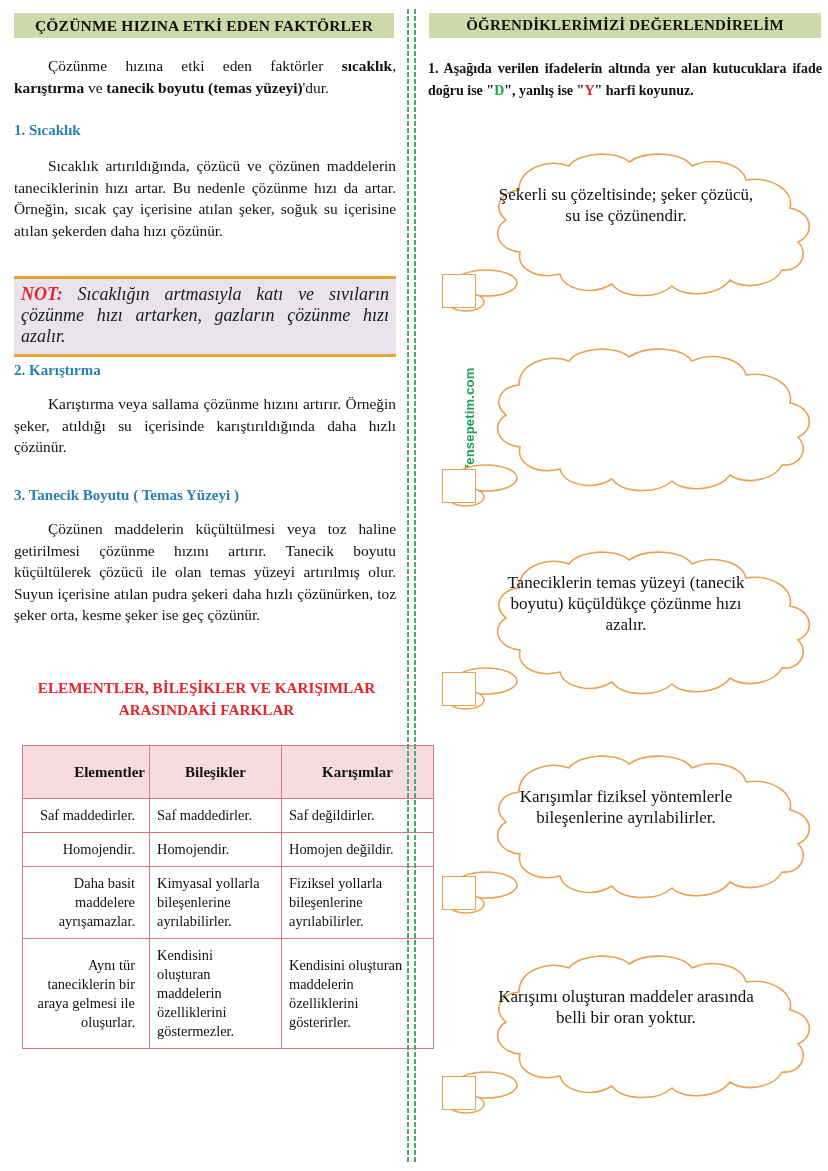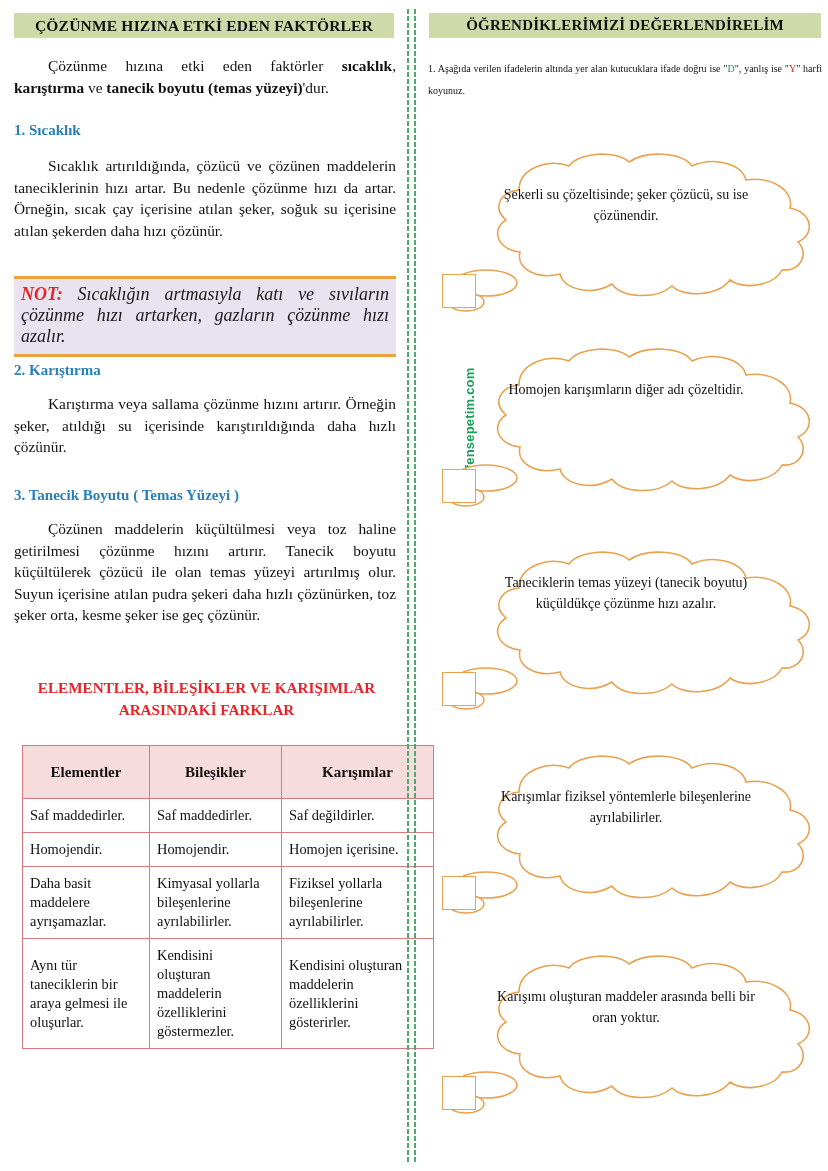--- a/index.html
+++ b/index.html
@@ -120,42 +120,42 @@
   }
   .cmp-table th{
     background:#f7dcdd;
     text-align:center;
     font-weight:bold;
     font-size:15px;
     height:40px;
     padding:6px 4px;
   }
   .cmp-table td{height:auto;}
-  .cmp-table .c1{width:118px;}
+  .cmp-table .c1{width:118px;text-align:right;}
   .cmp-table .c2{width:123px;}
   .cmp-table .c3{width:143px;}
 
   
   .question{
     position:absolute;left:4px;top:58px;width:394px;
-    font-weight:normal;
-    font-size:10px;
+    font-weight:bold;
+    font-size:14px;
     line-height:22px;
     text-align:justify;
     color:#111;
   }
   .question .d{color:#16a34a;}
   .question .y{color:#e3262b;}
 
   .bubble{position:absolute;left:0;width:404px;height:190px;}
   .bubble svg{position:absolute;left:0;top:0;}
   .bubble .btext{
     position:absolute;left:68px;top:34px;width:268px;
     text-align:center;
-    font-size:14px;
+    font-size:17px;
     line-height:21px;
     color:#111;
   }
   .bubble .abox{
     position:absolute;left:18px;top:124px;
     width:34px;height:34px;
     border:1.4px solid #e8a250;
     background:#fff;
     box-sizing:border-box;
   }
@@ -207,21 +207,21 @@
       </thead>
       <tbody>
         <tr>
           <td class="c1">Saf maddedirler.</td>
           <td class="c2">Saf maddedirler.</td>
           <td class="c3">Saf değildirler.</td>
         </tr>
         <tr>
           <td class="c1">Homojendir.</td>
           <td class="c2">Homojendir.</td>
-          <td class="c3">Homojen içerisine.</td>
+          <td class="c3">Homojen değildir.</td>
         </tr>
         <tr>
           <td class="c1">Daha basit maddelere ayrışamazlar.</td>
           <td class="c2">Kimyasal yollarla bileşenlerine ayrılabilirler.</td>
           <td class="c3">Fiziksel yollarla bileşenlerine ayrılabilirler.</td>
         </tr>
         <tr>
           <td class="c1">Aynı tür taneciklerin bir araya gelmesi ile oluşurlar.</td>
           <td class="c2">Kendisini oluşturan maddelerin özelliklerini göstermezler.</td>
           <td class="c3">Kendisini oluşturan maddelerin özelliklerini gösterirler.</td>
@@ -263,21 +263,20 @@
       <svg width="404" height="190" viewBox="0 0 404 190">
         <path d="M95,40 C95,18 125,8 145,16 C155,2 192,0 205,12 C222,0 258,2 268,16
                  C290,6 318,14 322,30 C350,26 370,42 366,58 C388,62 392,84 374,92
                  C386,104 376,122 358,120 C350,136 320,140 306,130
                  C294,146 260,148 248,136 C232,150 198,148 188,134
                  C168,146 140,140 136,124 C112,130 92,118 96,102
                  C74,100 66,80 82,70 C68,58 76,42 95,40 Z" fill="#ffffff" stroke="#e8a250" stroke-width="1.6"></path>
         <ellipse cx="62" cy="133" rx="31" ry="13" fill="#ffffff" stroke="#e8a250" stroke-width="1.5"></ellipse>
         <ellipse cx="42" cy="152" rx="18" ry="9" fill="#ffffff" stroke="#e8a250" stroke-width="1.5"></ellipse>
       </svg>
-      <div class="btext">Homojen karışımların diğer adı çözeltidir.</div>
       <div class="abox"></div>
     </div>
 
     <div class="bubble" style="top:548px;">
       <svg width="404" height="190" viewBox="0 0 404 190">
         <path d="M95,40 C95,18 125,8 145,16 C155,2 192,0 205,12 C222,0 258,2 268,16
                  C290,6 318,14 322,30 C350,26 370,42 366,58 C388,62 392,84 374,92
                  C386,104 376,122 358,120 C350,136 320,140 306,130
                  C294,146 260,148 248,136 C232,150 198,148 188,134
                  C168,146 140,140 136,124 C112,130 92,118 96,102

